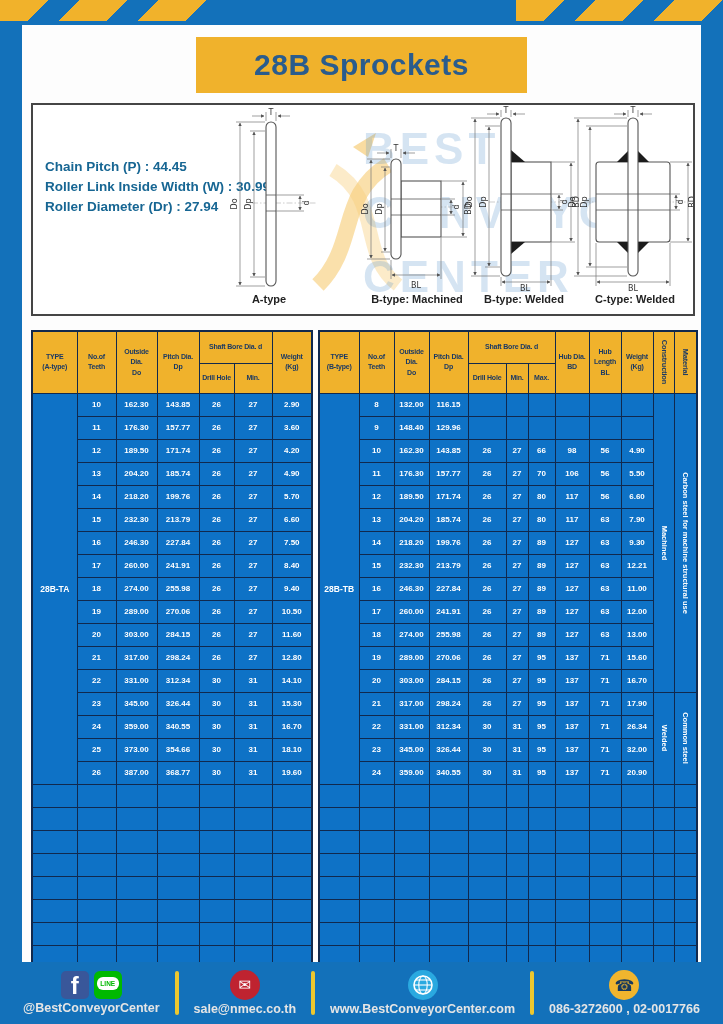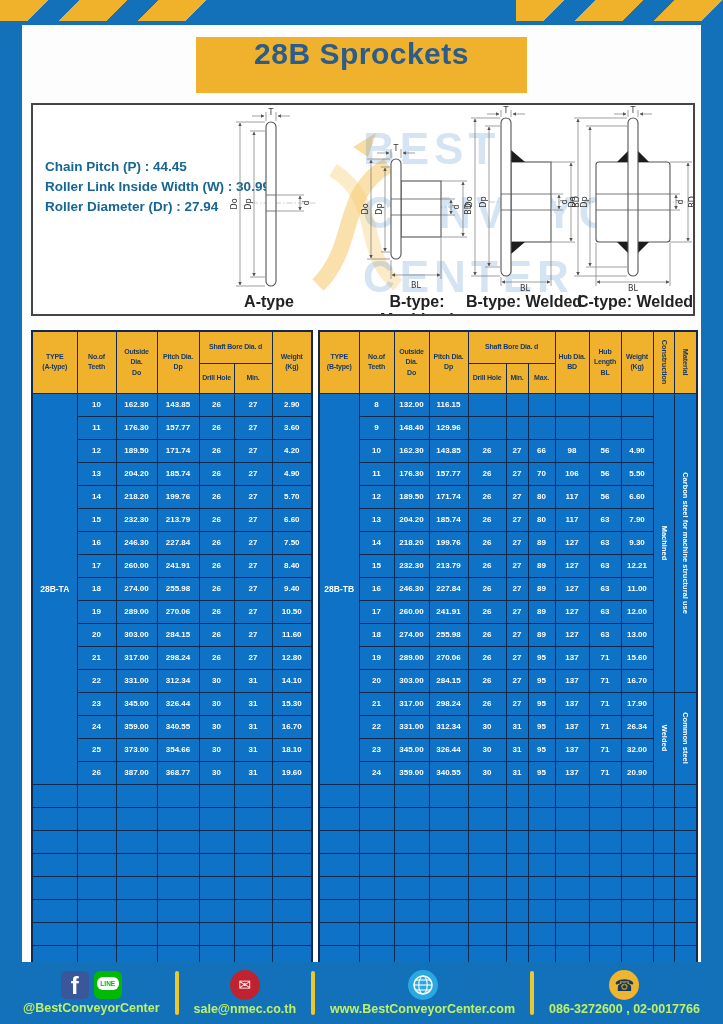--- a/index.html
+++ b/index.html
@@ -6,32 +6,32 @@
   .page{position:relative;width:723px;height:1024px;background:#1371ba;overflow:hidden;
         font-family:"Liberation Sans",sans-serif;}
   
   .stripe{position:absolute;top:0;height:21px;
           background:repeating-linear-gradient(135deg,#f1b22b 0 34px,transparent 34px 56px);}
   .stripe.l{left:0;width:212px;}
   .stripe.r{right:0;width:207px;}
   
   .content{position:absolute;left:22px;top:25px;width:679px;height:937px;background:#fdfdfd;}
   .banner{position:absolute;left:174px;top:12px;width:331px;height:56px;background:#f0b22c;
-          display:flex;justify-content:center;}
+          display:flex;align-items:center;justify-content:center;}
   .banner h1{margin:0;font-size:30px;color:#2a5c8d;letter-spacing:.5px;font-weight:bold;}
   
   .panel{position:absolute;left:9px;top:78px;width:660px;height:209px;border:2px solid #454545;
          background:#fff;overflow:hidden;}
   .wm-text{position:absolute;left:330px;top:12px;font-size:44px;font-weight:bold;line-height:64px;
            letter-spacing:5px;color:rgba(88,148,205,.25);white-space:pre-line;pointer-events:none;}
   .wm-logo{position:absolute;left:265px;top:20px;pointer-events:none;}
   .specs{position:absolute;left:12px;top:52px;color:#176693;font-weight:bold;font-size:13.5px;
          line-height:20px;}
   .draw{position:absolute;}
-  .caption{position:absolute;top:188px;width:130px;font-size:16px;font-weight:bold;color:#222;
+  .caption{position:absolute;top:188px;width:130px;font-size:11px;font-weight:bold;color:#222;
            text-align:center;}
   svg .p{fill:#fff;stroke:#555;stroke-width:1.1;}
   svg .pl{stroke:#555;stroke-width:.8;}
   svg .wd{fill:#1c1c1c;stroke:none;}
   svg .dl{stroke:#777;stroke-width:.7;fill:none;}
   svg .cl{stroke:#999;stroke-width:.5;stroke-dasharray:6 2 1.5 2;}
   svg .dt{font:8px "DejaVu Sans",sans-serif;fill:#333;}
   
   .tbl{position:absolute;top:305px;border-collapse:collapse;table-layout:fixed;background:#0e72c6;
        border:2px solid #11294d;}
@@ -46,21 +46,21 @@
          white-space:nowrap;font-size:7.5px;font-weight:bold;}
   thead .vspan{color:#1c3a63;}
   tbody .vspan{color:#fff;}
   #tableA{left:9px;width:280px;}
   #tableB{left:296px;width:378px;}
   
   .footer{position:absolute;left:0;bottom:0;width:723px;height:62px;background:#1371ba;
           display:flex;align-items:center;justify-content:space-evenly;padding:0 8px;box-sizing:border-box;}
   .fsec{display:flex;flex-direction:column;align-items:center;justify-content:center;gap:2px;}
   .ficons{display:flex;gap:5px;align-items:center;}
-  .flabel{color:#bef264;font-weight:bold;font-size:12.5px;white-space:nowrap;}
+  .flabel{color:#e5e5e5;font-weight:bold;font-size:12.5px;white-space:nowrap;}
   .fdiv{width:4px;height:44px;background:#ecc72f;border-radius:2px;flex:0 0 auto;}
   .fb{width:28px;height:28px;background:#39579a;border-radius:5px;color:#fff;font-weight:bold;
       font-size:24px;display:flex;align-items:flex-end;justify-content:center;line-height:27px;overflow:hidden;}
   .line-badge{width:28px;height:28px;background:#00b900;border-radius:6px;position:relative;}
   .line-bub{position:absolute;left:3px;right:3px;top:6px;bottom:9px;background:#fff;border-radius:6px;
             display:flex;align-items:center;justify-content:center;font-size:6.5px;font-weight:bold;color:#00b900;}
   .mail{width:30px;height:30px;border-radius:50%;background:#bf2330;color:#fff;display:flex;
         align-items:center;justify-content:center;font-size:15px;}
   .globe{width:30px;height:30px;border-radius:50%;background:#2aa9e0;display:flex;
          align-items:center;justify-content:center;}

